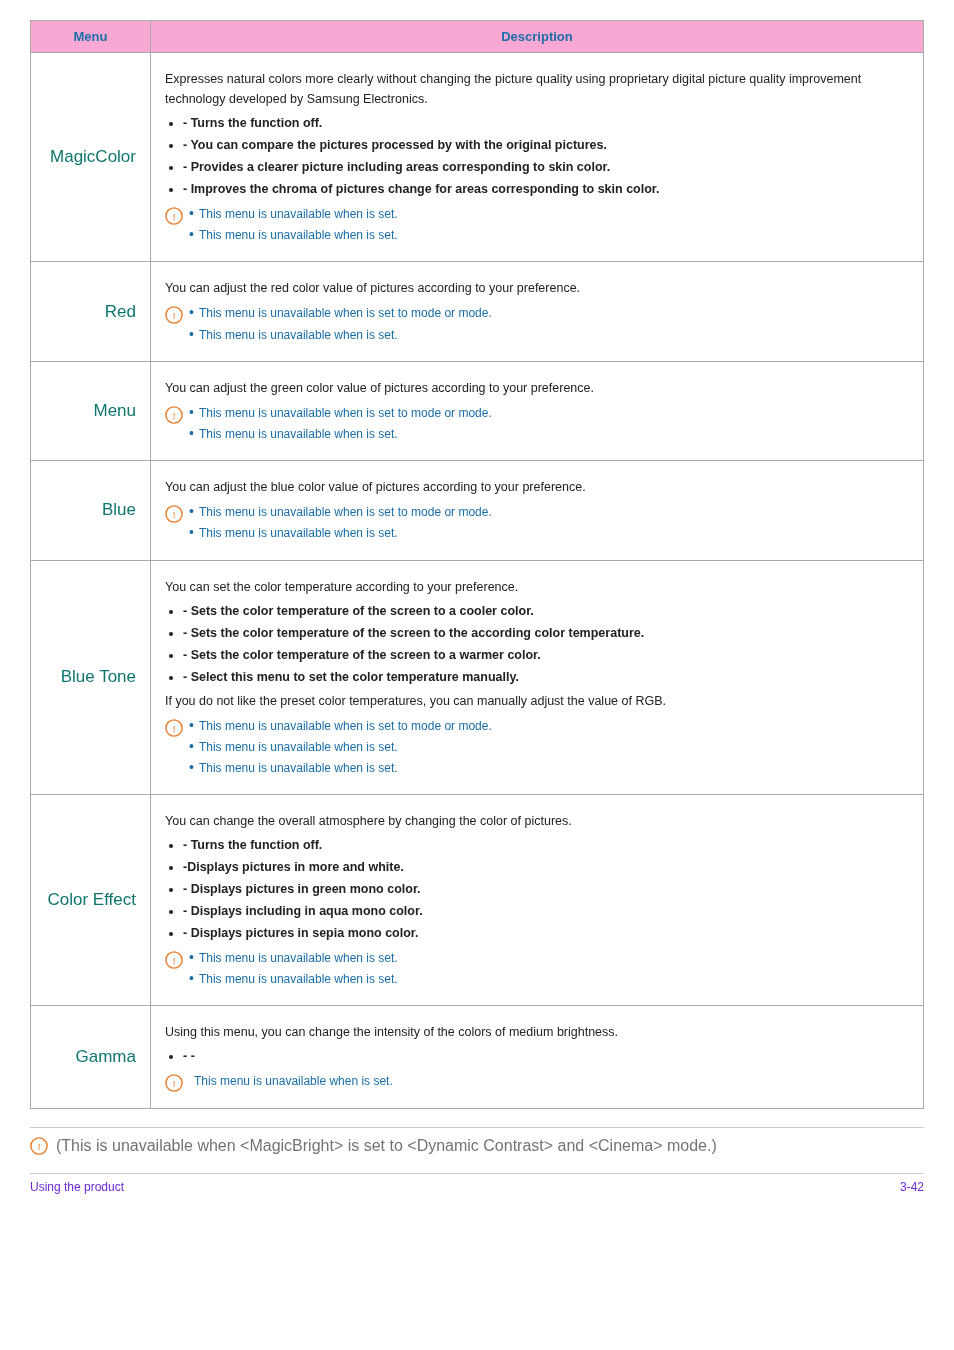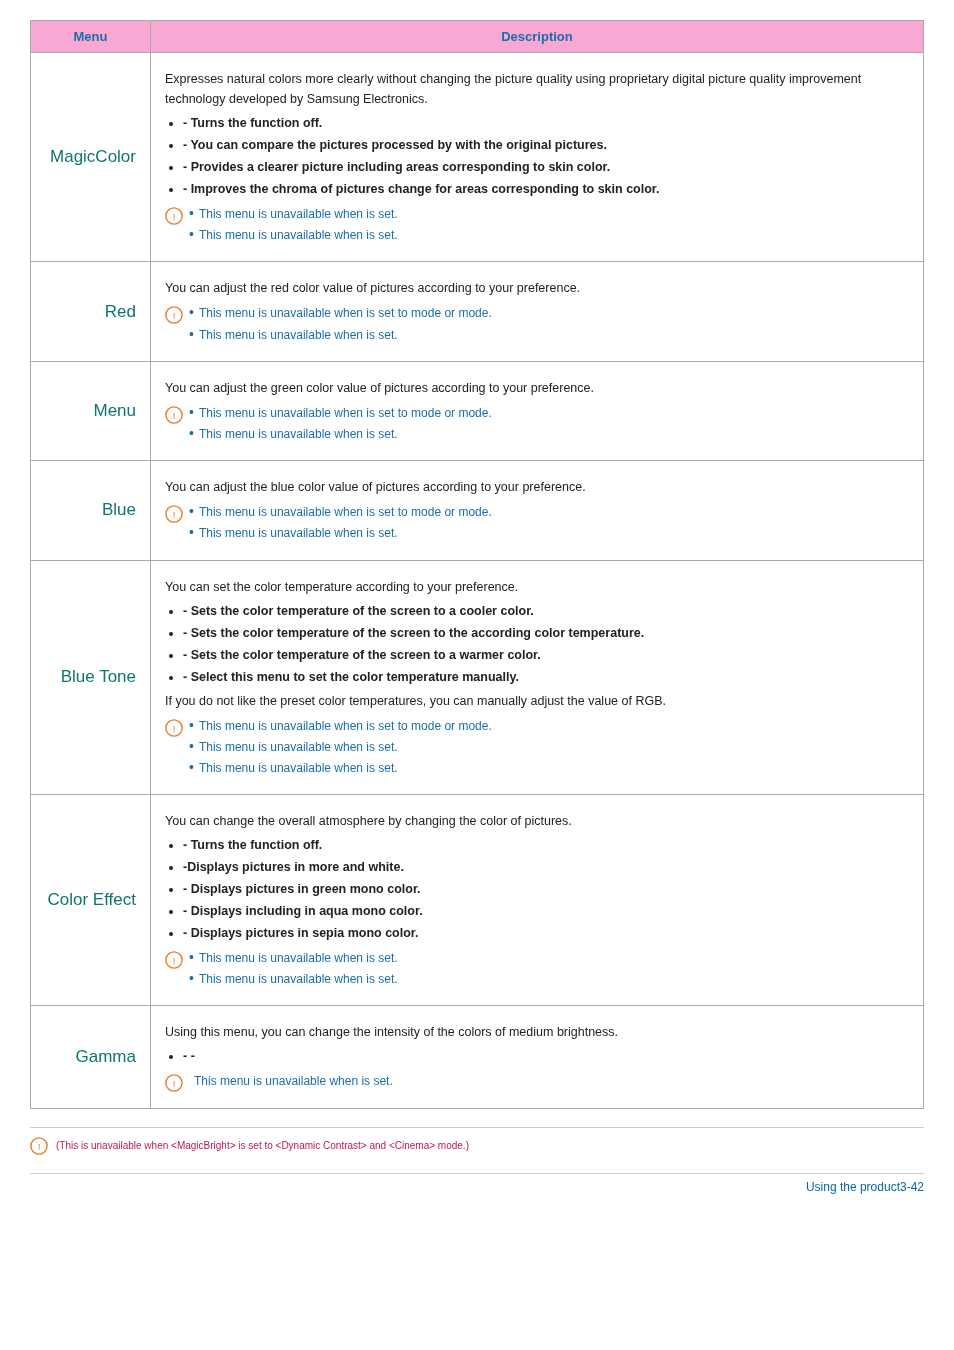--- a/index.html
+++ b/index.html
@@ -98,24 +98,24 @@
       align-items: center;
       gap: 8px;
       margin-top: 18px;
       padding: 8px 0 0 0;
       border-top: 1px solid #ccc;
       color: #1a6ea8;
       font-size: 12px;
     }
     .page-footer {
       display: flex;
-      justify-content: flex-end;
+      justify-content: space-between;
       margin-top: 18px;
       font-size: 12px;
-      color: #0369a1;
+      color: #6d28d9;
       border-top: 1px solid #ccc;
       padding-top: 6px;
     }
   </style>
 </head>
 <body>
 
 <div class="page-wrapper">
   <table>
     <thead>
@@ -319,20 +319,20 @@
       </tbody>
   </table>
 
   <div class="footer-bar">
     <span class="note-icon">
       <svg viewBox="0 0 20 20" fill="none">
         <circle cx="10" cy="10" r="9" stroke="#e87722" stroke-width="1.5" fill="none"></circle>
         <text x="10" y="14.5" text-anchor="middle" font-size="11" fill="#e87722" font-family="Arial">!</text>
       </svg>
     </span>
-    <span style="color:#be185d;font-size:10px;">(This is unavailable when &lt;MagicBright&gt; is set to &lt;Dynamic Contrast&gt; and &lt;Cinema&gt; mode.)</span>
+    <span style="color:#737373;font-size:16px;">(This is unavailable when &lt;MagicBright&gt; is set to &lt;Dynamic Contrast&gt; and &lt;Cinema&gt; mode.)</span>
   </div>
 
   <div class="page-footer">
     <span>Using the product</span>
     <span>3-42</span>
   </div>
 </div>
 
 </body></html>

